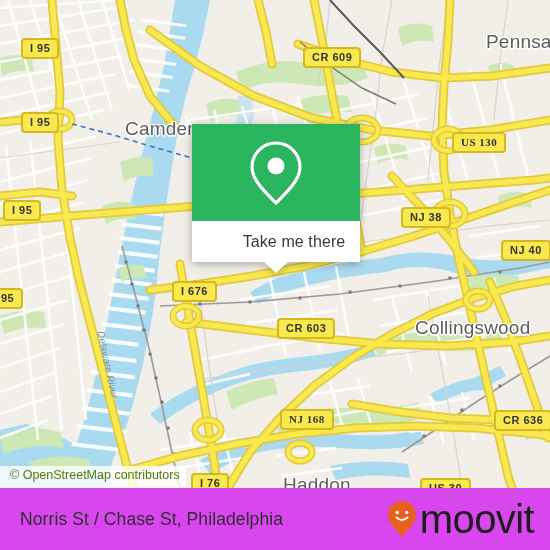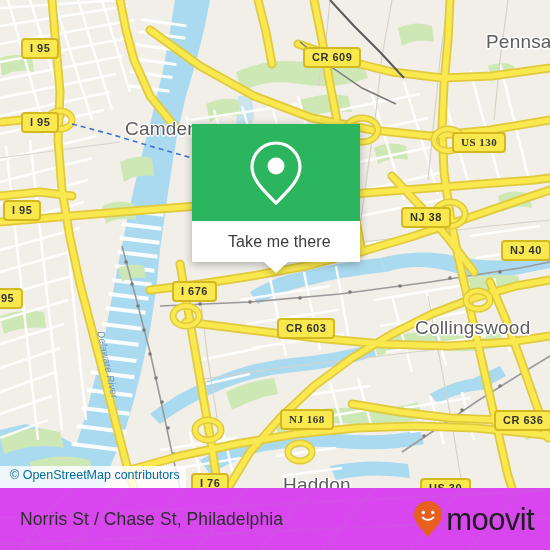--- a/index.html
+++ b/index.html
@@ -75,21 +75,21 @@
     height: 97px;
     display: flex;
     align-items: center;
     justify-content: center;
   }
   #popup-body {
     background: #ffffff;
     height: 41px;
     display: flex;
     align-items: center;
-    justify-content: flex-start;
+    justify-content: center;
     position: relative;
     padding-left: 36px;
   }
   #popup-label {
     font-size: 16px;
     color: #3a3a3a;
     letter-spacing: .1px;
   }
   #popup-tail {
     position: absolute;
@@ -102,21 +102,21 @@
     border-top: 11px solid #ffffff;
   }
 
   
   #attribution {
     position: absolute;
     left: 0;
     top: 466px;
     padding: 2px 6px 16px 10px;
     font-size: 12.5px;
-    color: #0369a1;
+    color: #4d7c0f;
     background: rgba(255,255,255,.80);
     white-space: nowrap;
   }
 
   
   #footer {
     position: absolute;
     left: 0; top: 488px;
     width: 550px;
     height: 62px;
@@ -143,21 +143,21 @@
   #brand {
     position: absolute;
     right: 16px;
     top: 50%;
     transform: translateY(-50%);
     display: flex;
     align-items: center;
     gap: 3px;
   }
   #brand-word {
-    font-size: 31px;
+    font-size: 40px;
     color: #1d1d1d;
     letter-spacing: -.6px;
     font-weight: 400;
     line-height: 1;
   }
 </style>
 </head>
 <body>
 
 <div id="app">

